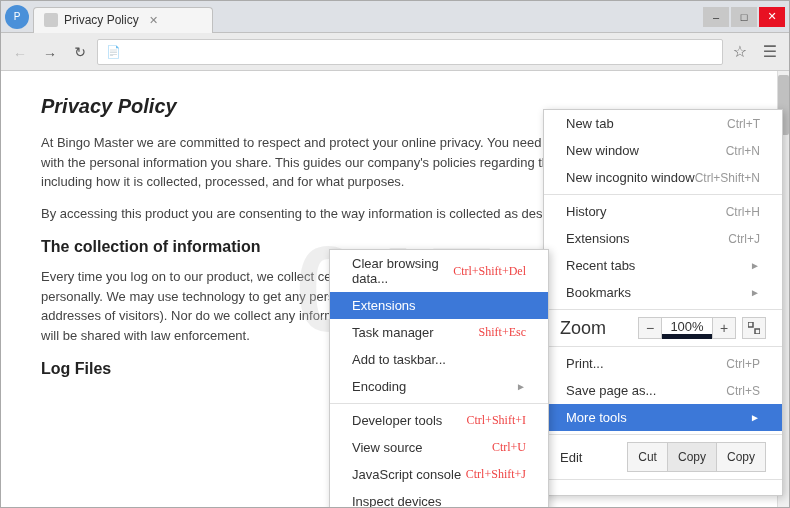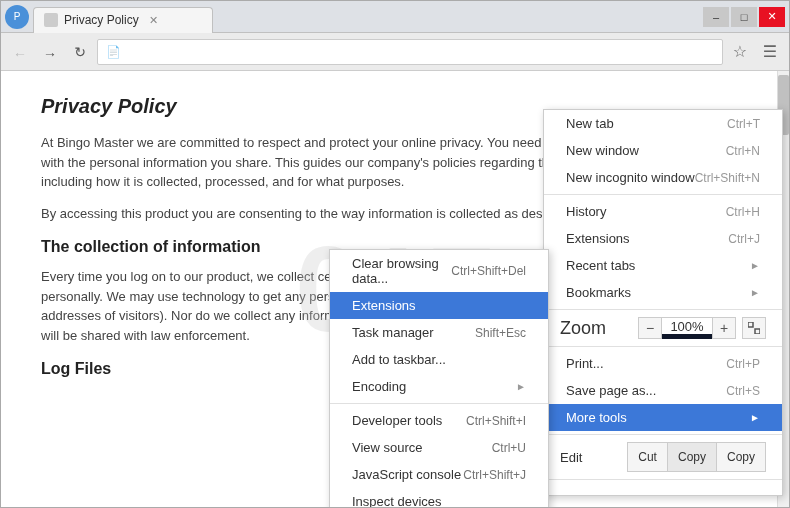--- a/index.html
+++ b/index.html
@@ -299,23 +299,24 @@
       background: #f5f5f5;
       font-size: 12px;
       color: #333;
       cursor: pointer;
       height: 24px;
       display: flex;
       align-items: center;
     }
 
     .menu-item-shortcut-right {
-      color: #737373;
+      color: #ef4444;
       font-size: 12px;
       margin-left: auto;
+      font-family: Liberation Serif, serif;
     }
 
     
     .more-tools-submenu {
       position: absolute;
       right: 240px;
       top: 178px; 
       background: white;
       border: 1px solid #ccc;
       box-shadow: 2px 2px 8px rgba(0,0,0,0.2);

